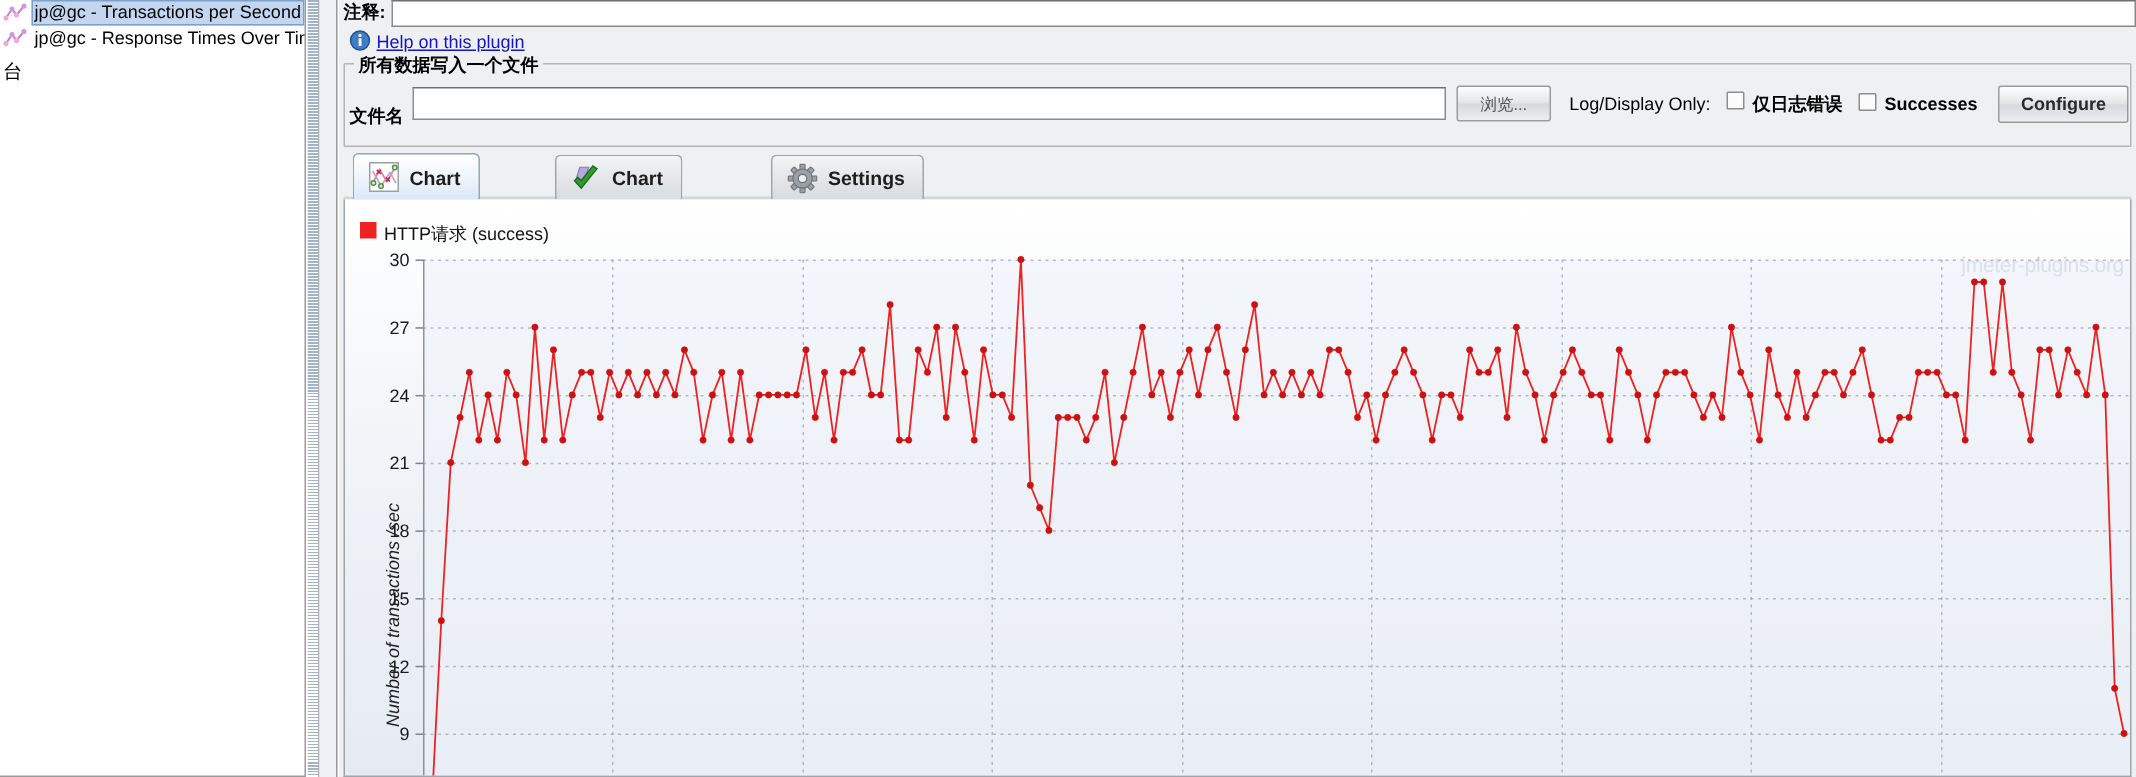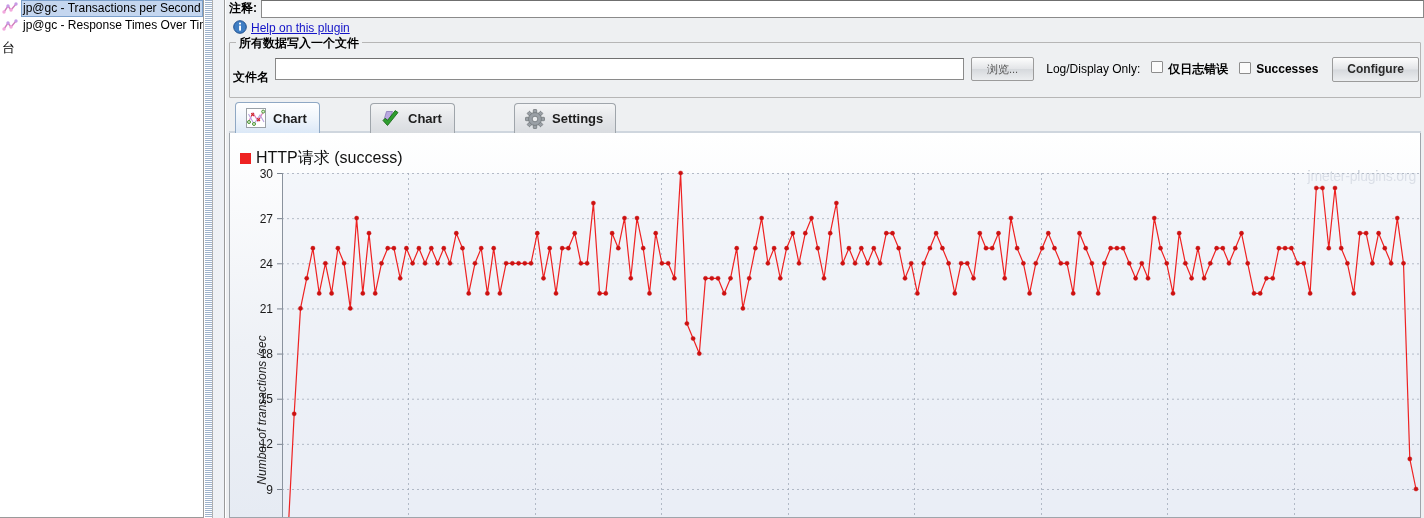--- a/index.html
+++ b/index.html
@@ -209,22 +209,22 @@
   }
   #watermark {
     position: absolute; right: 4px; top: 2px;
     font-size: 14px; color: #c5cbd4;
     font-family: "Liberation Sans", sans-serif;
     letter-spacing: -0.2px;
     margin-top: 33px;
   }
   #legend {
     position: absolute; left: 10px; top: 15px;
-    display: flex; align-items: center; gap: 5px;
-    font-size: 16px; color: #111;
+    display: flex; align-items: flex-start; gap: 5px;
+    font-size: 12px; color: #111;
   }
   #legend-swatch {
     width: 11px; height: 11px; display: inline-block;
   }
   #chart-svg { position: absolute; left: 0; top: 0; }
   #ylabel {
     position: absolute;
     left: -58px; top: 270px;
     width: 180px;
     transform: rotate(-90deg);

